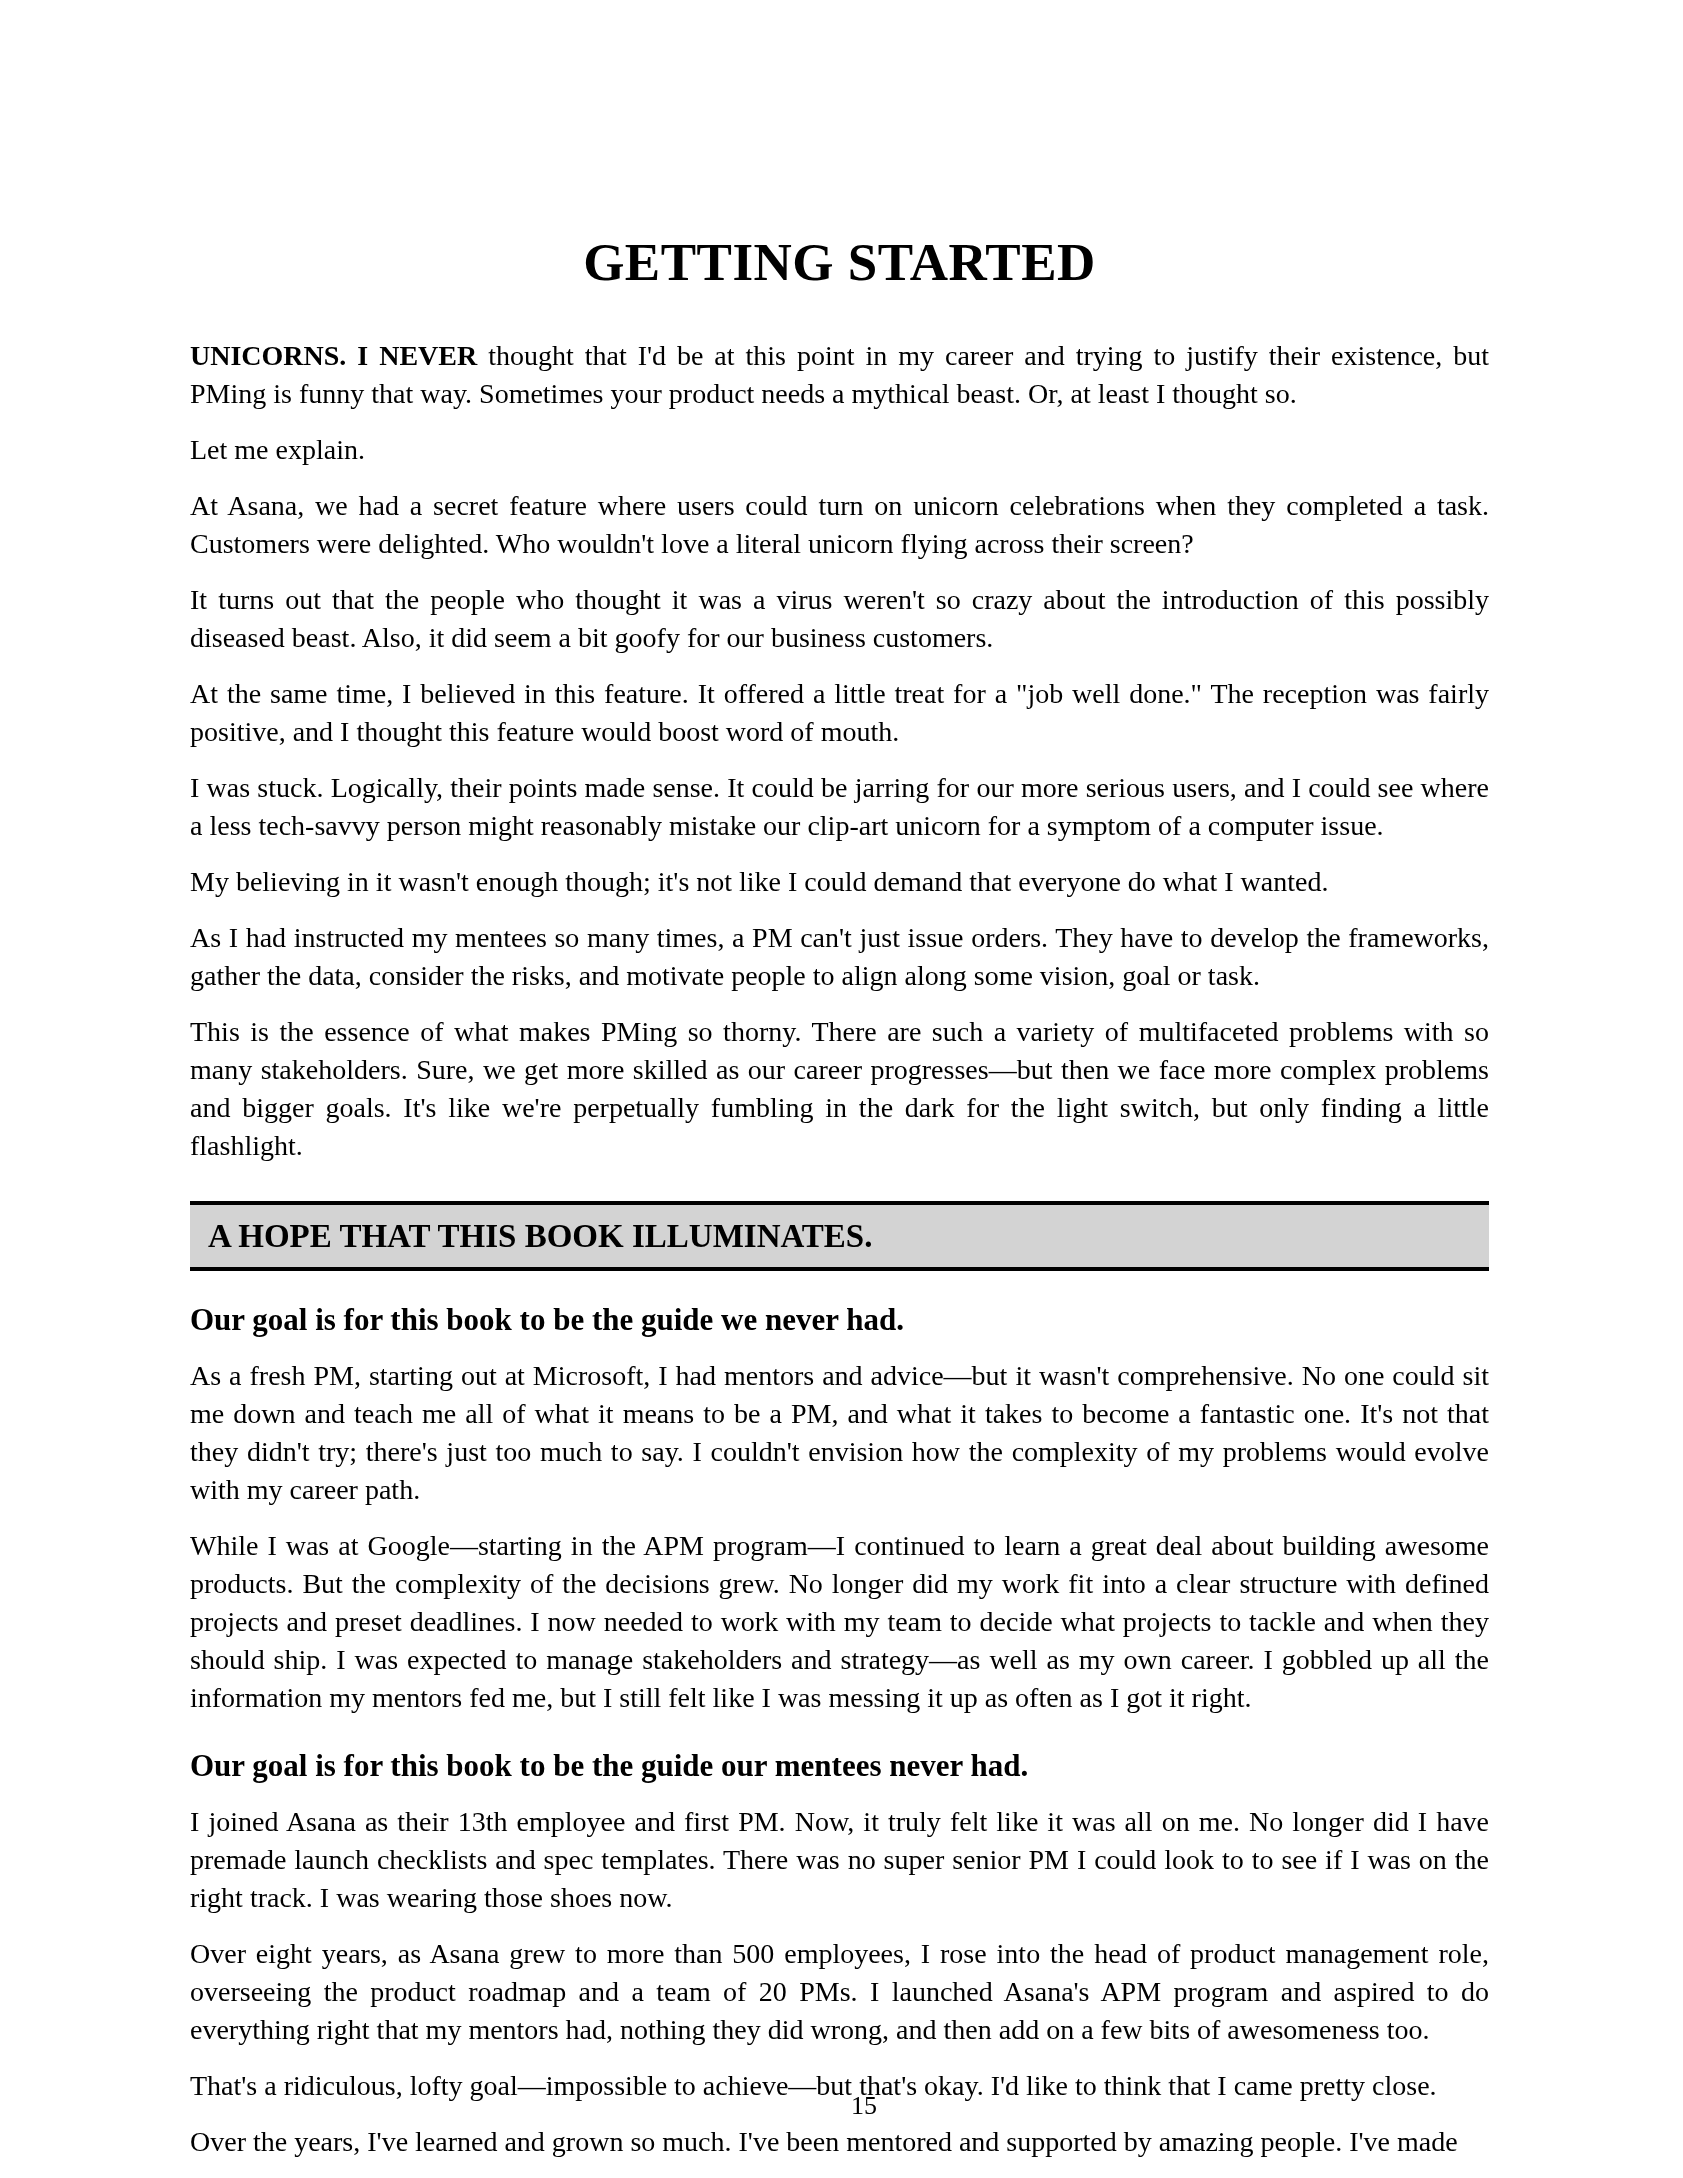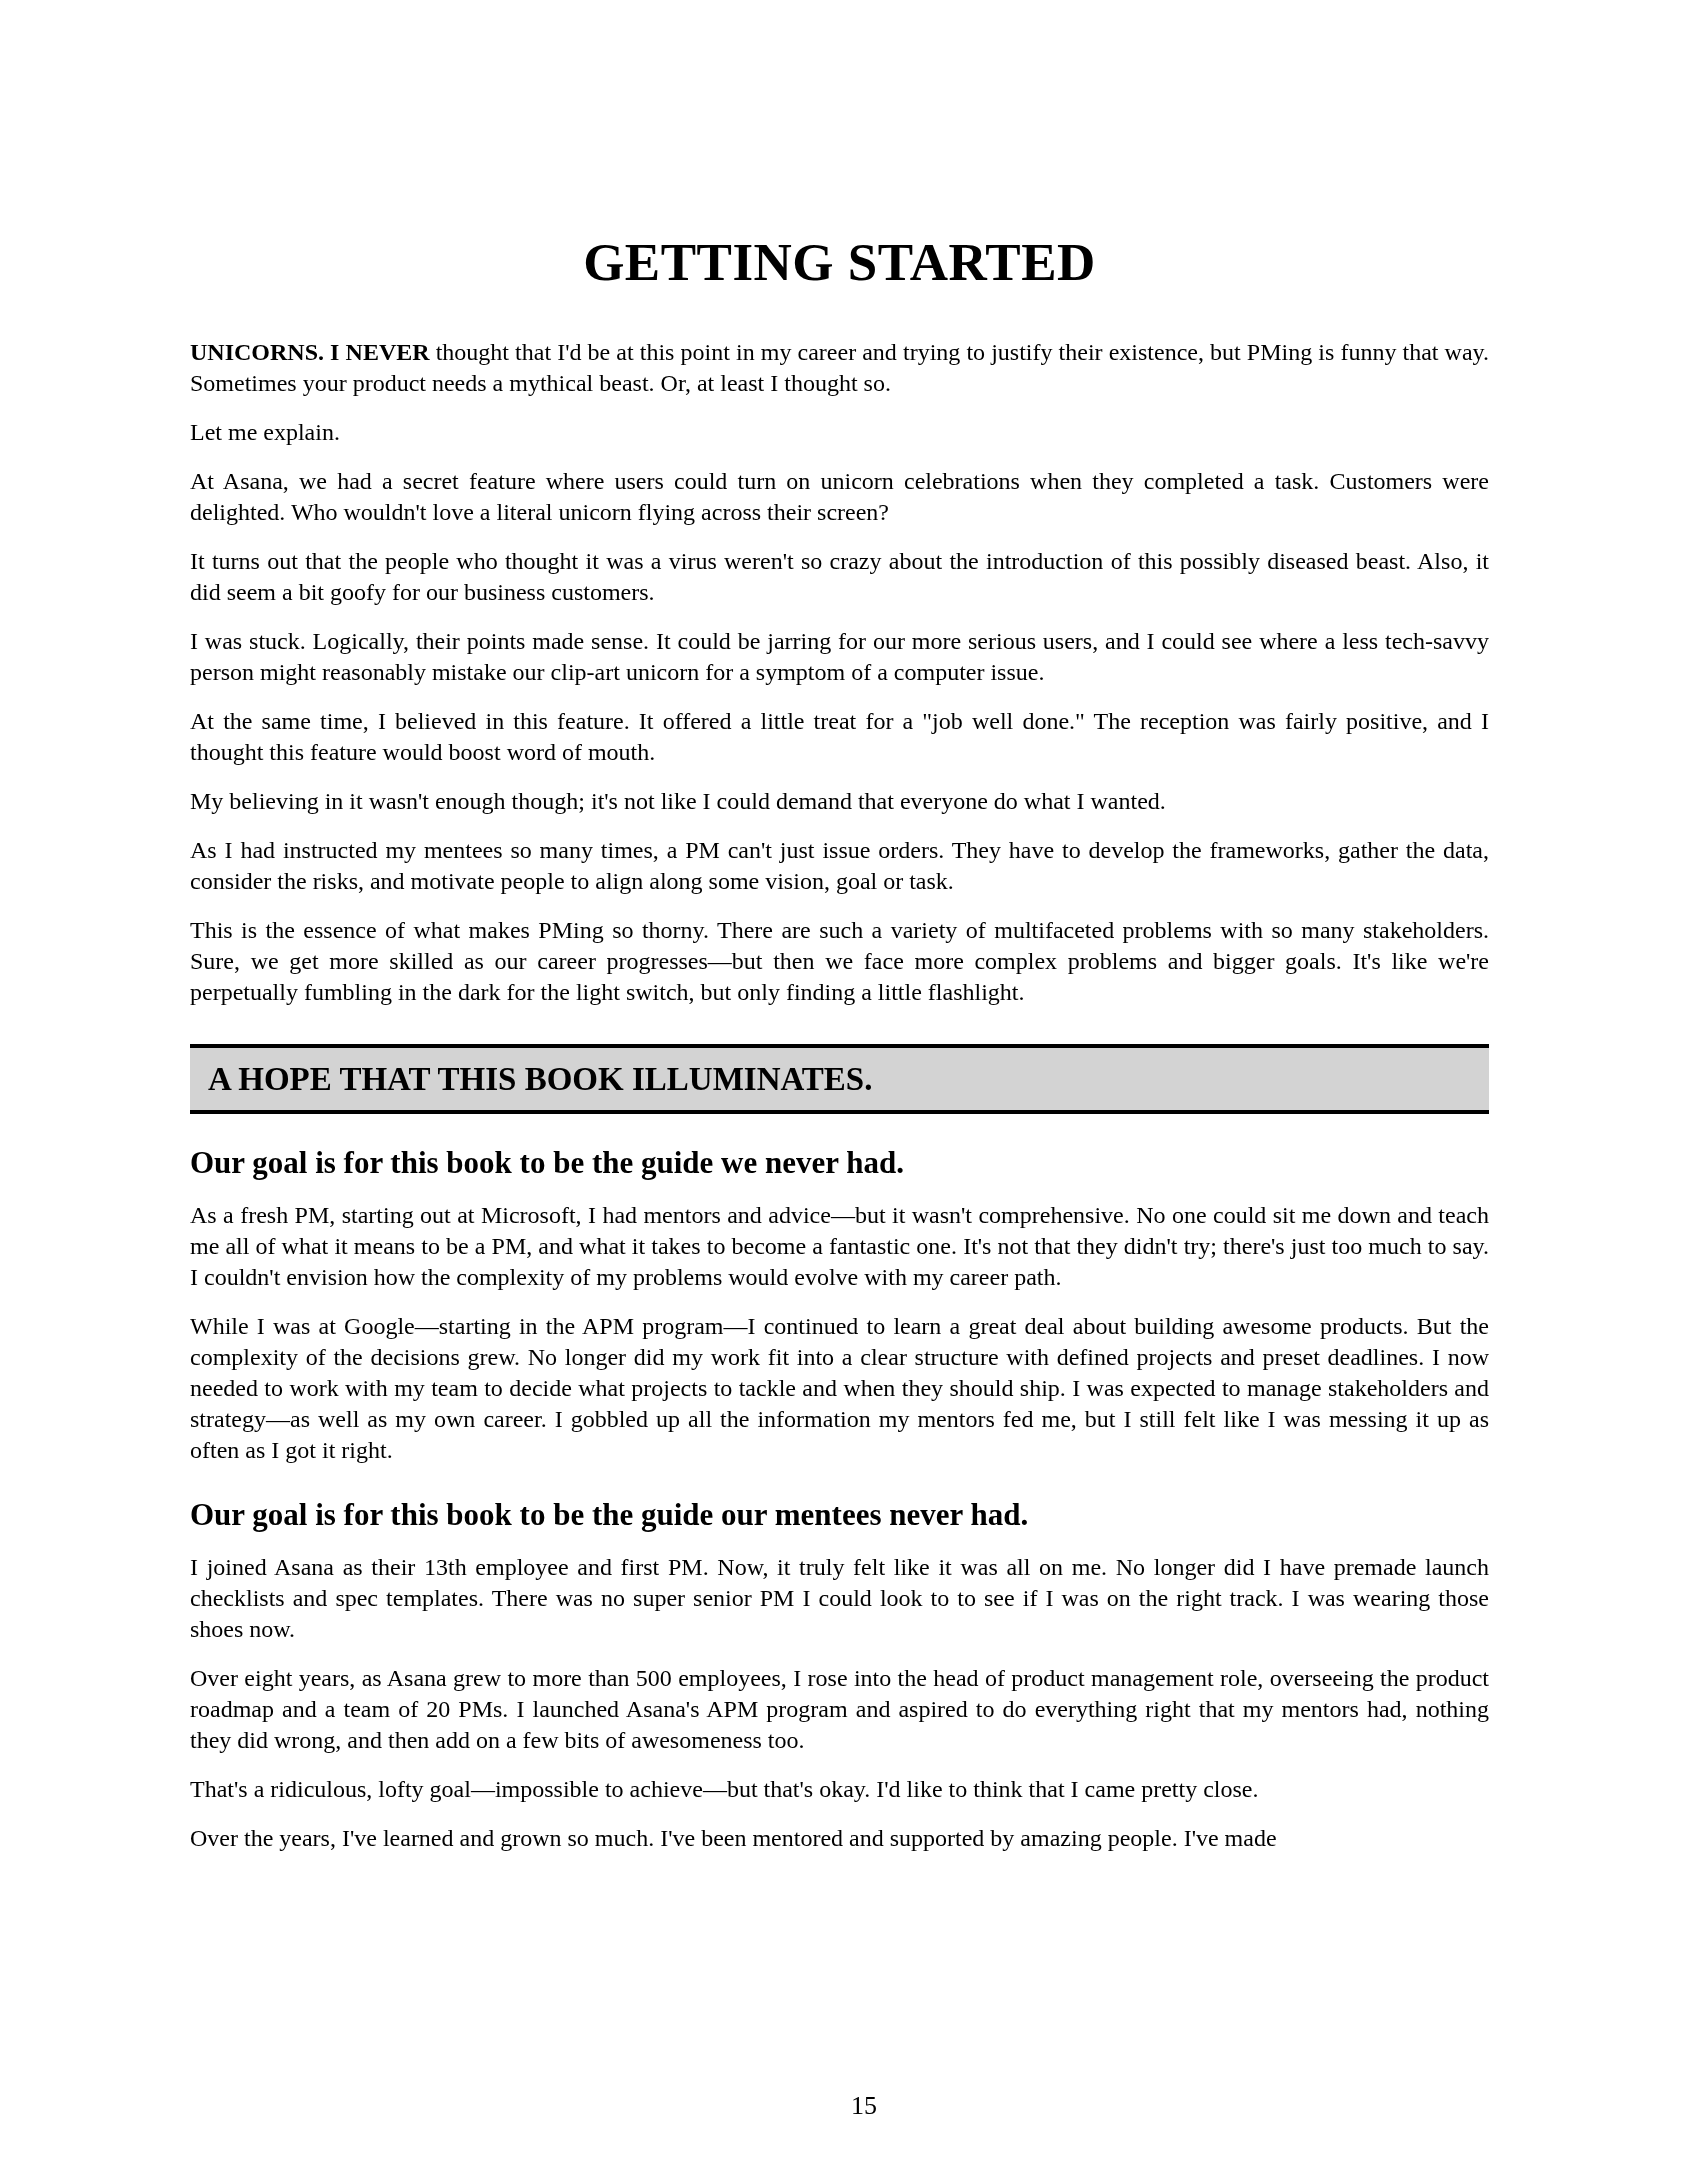--- a/index.html
+++ b/index.html
@@ -24,22 +24,22 @@
   }
   .chapter-title {
     font-size: 53px;
     line-height: 57px;
     font-weight: bold;
     text-align: center;
     margin: 230px 0 46px 0;
     letter-spacing: 0.5px;
   }
   p.body {
-    font-size: 24px;
-    line-height: 31px;
+    font-size: 28px;
+    line-height: 38px;
     text-align: justify;
     margin: 0 0 18px 0;
   }
   p.body .lead-bold {
     font-weight: bold;
   }
   .section-band {
     background: #d3d3d3;
     border-top: 4px solid #000000;
     border-bottom: 4px solid #000000;
@@ -76,22 +76,22 @@
 <div class="page">
   <div class="content">
 
     <h1 class="chapter-title">GETTING STARTED</h1>
 
     <p class="body"><span class="lead-bold">UNICORNS. I NEVER</span><span> thought that I'd be at this point in my career and trying to justify their existence, but PMing is funny that way. Sometimes your product needs a mythical beast. Or, at least I thought so.</span></p>
 
     <p class="body">Let me explain.</p>
     <p class="body">At Asana, we had a secret feature where users could turn on unicorn celebrations when they completed a task. Customers were delighted. Who wouldn't love a literal unicorn flying across their screen?</p>
     <p class="body">It turns out that the people who thought it was a virus weren't so crazy about the introduction of this possibly diseased beast. Also, it did seem a bit goofy for our business customers.</p>
+    <p class="body">At the same time, I believed in this feature. It offered a little treat for a "job well done." The reception was fairly positive, and I thought this feature would boost word of mouth.</p>
     <p class="body">I was stuck. Logically, their points made sense. It could be jarring for our more serious users, and I could see where a less tech-savvy person might reasonably mistake our clip-art unicorn for a symptom of a computer issue.</p>
-    <p class="body">At the same time, I believed in this feature. It offered a little treat for a "job well done." The reception was fairly positive, and I thought this feature would boost word of mouth.</p>
     <p class="body">My believing in it wasn't enough though; it's not like I could demand that everyone do what I wanted.</p>
     <p class="body">As I had instructed my mentees so many times, a PM can't just issue orders. They have to develop the frameworks, gather the data, consider the risks, and motivate people to align along some vision, goal or task.</p>
     <p class="body">This is the essence of what makes PMing so thorny. There are such a variety of multifaceted problems with so many stakeholders. Sure, we get more skilled as our career progresses—but then we face more complex problems and bigger goals. It's like we're perpetually fumbling in the dark for the light switch, but only finding a little flashlight.</p>
 
     <div class="section-band">
       <h2>A HOPE THAT THIS BOOK ILLUMINATES.</h2>
     </div>
 
 
     <h3 class="subheading">Our goal is for this book to be the guide we never had.</h3>

